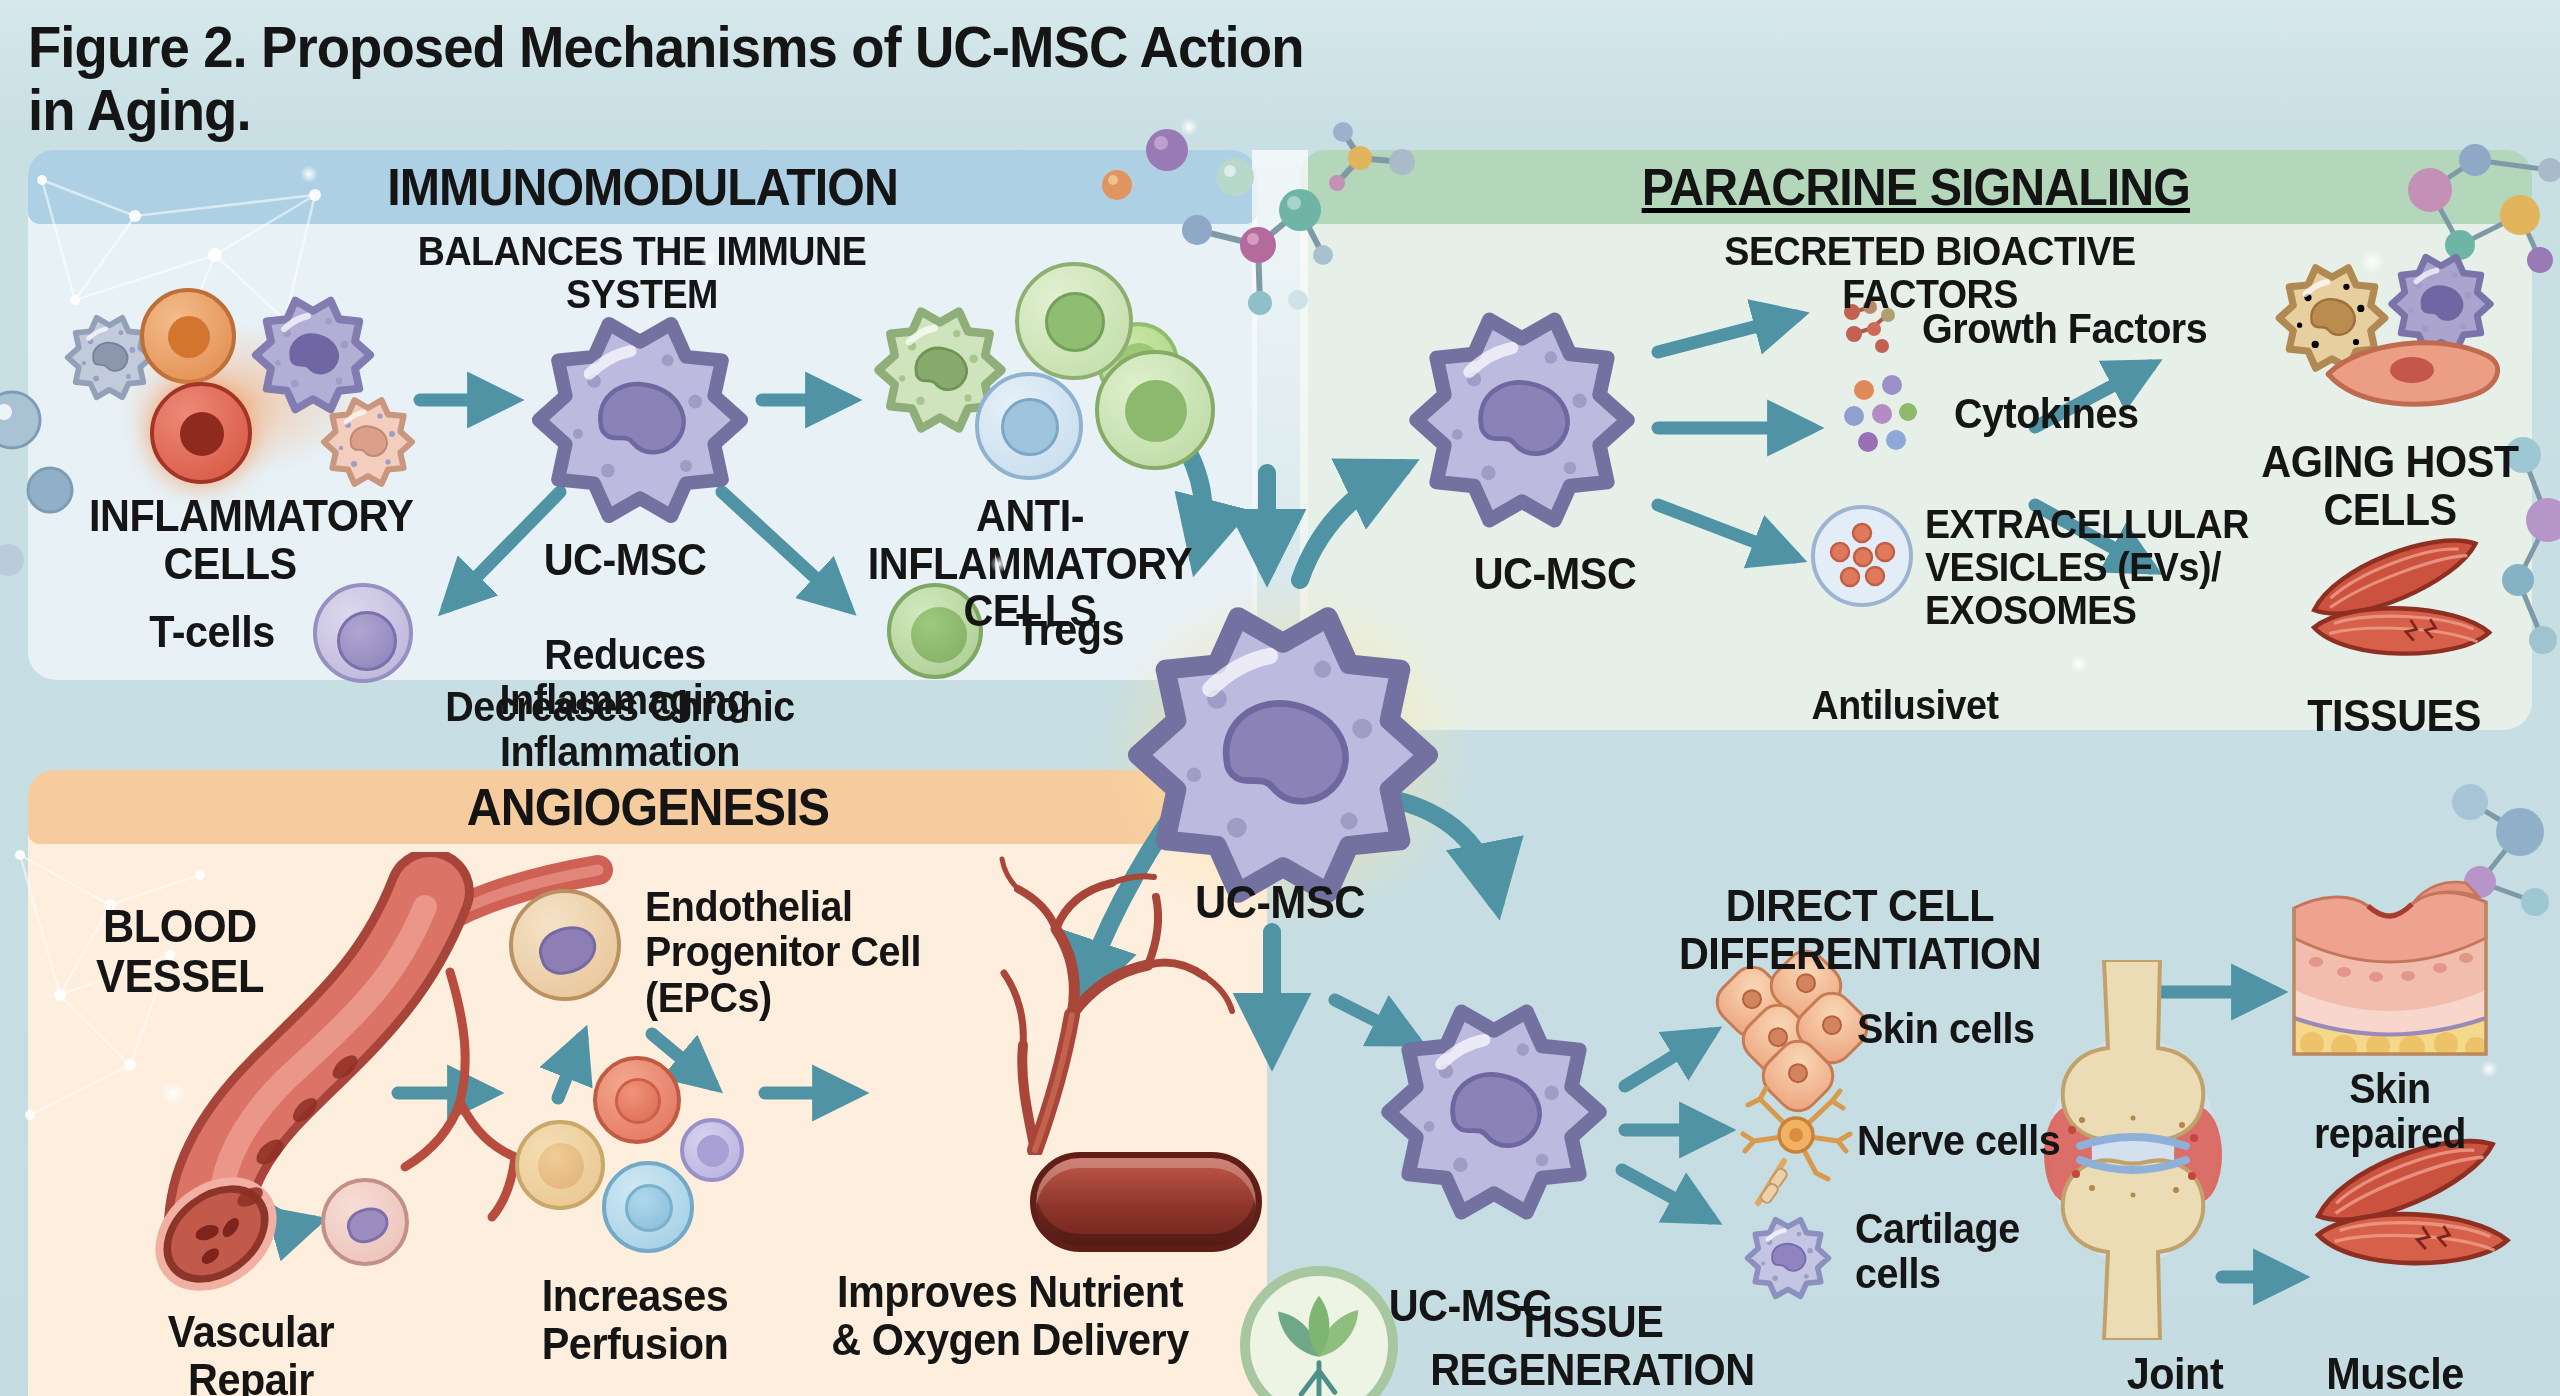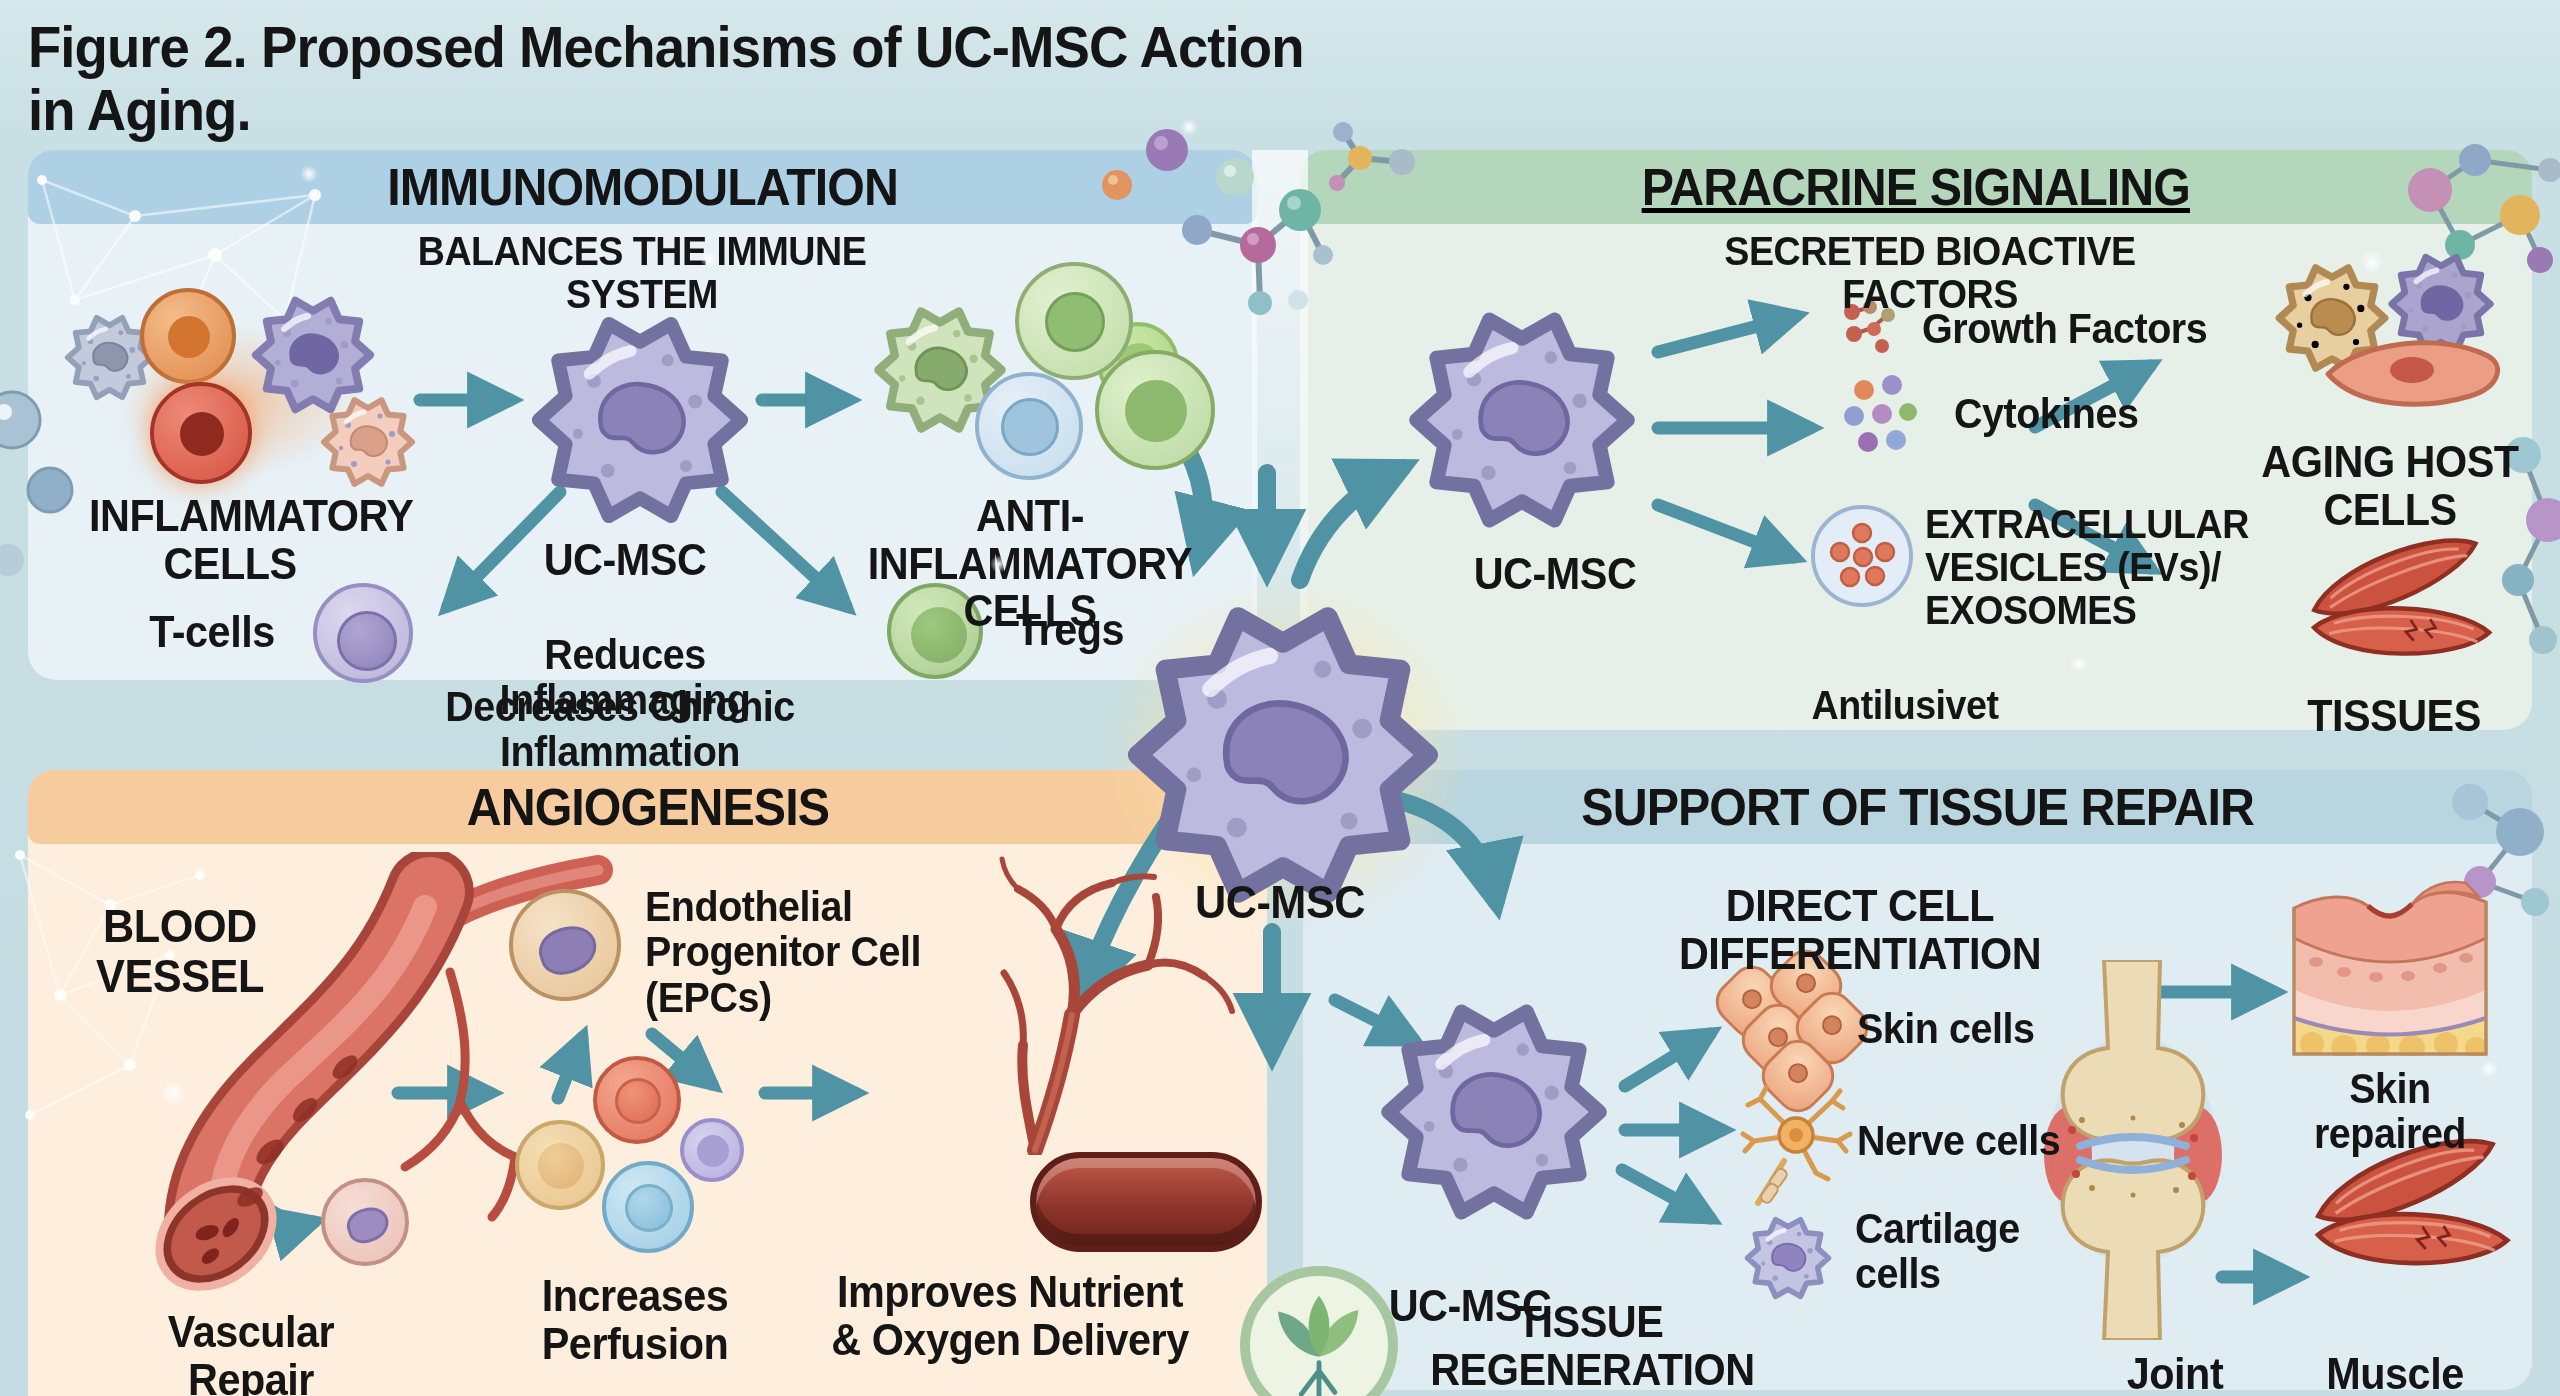--- a/index.html
+++ b/index.html
@@ -76,25 +76,20 @@
   <div class="panel" style="left:1300px;top:150px;width:1232px;height:580px;background:#e6f0e8;">
     <div class="phead" style="background:#b4d7bb;text-decoration:underline;">
       <span>PARACRINE SIGNALING</span>
     </div>
   </div>
   <div class="panel" style="left:28px;top:770px;width:1239px;height:784px;background:#fdeedd;">
     <div class="phead" style="background:#f6cb9e;">
       <span>ANGIOGENESIS</span>
     </div>
   </div>
-  <div class="panel" style="left:1303px;top:770px;width:1229px;height:620px;background:#dfecf2;">
-    <div class="phead" style="background:#b9d5df;">
-      <span>SUPPORT OF TISSUE REPAIR</span>
-    </div>
-  </div>
 
   <div class="abs deco" style="left:1252px;top:150px;width:56px;height:585px;background:linear-gradient(180deg,rgba(255,255,255,.75),rgba(255,255,255,.15));"></div>
 
   <svg class="overlay" width="2560" height="1396">
     <path d="M420,400 H510"></path>
     <path d="M762,400 H848"></path>
     <path d="M560,492 L448,606"></path>
     <path d="M722,492 L846,606"></path>
     <path class="big" d="M1145,400 Q1222,465 1198,558"></path>
     <path class="big" d="M1267,473 V568"></path>

